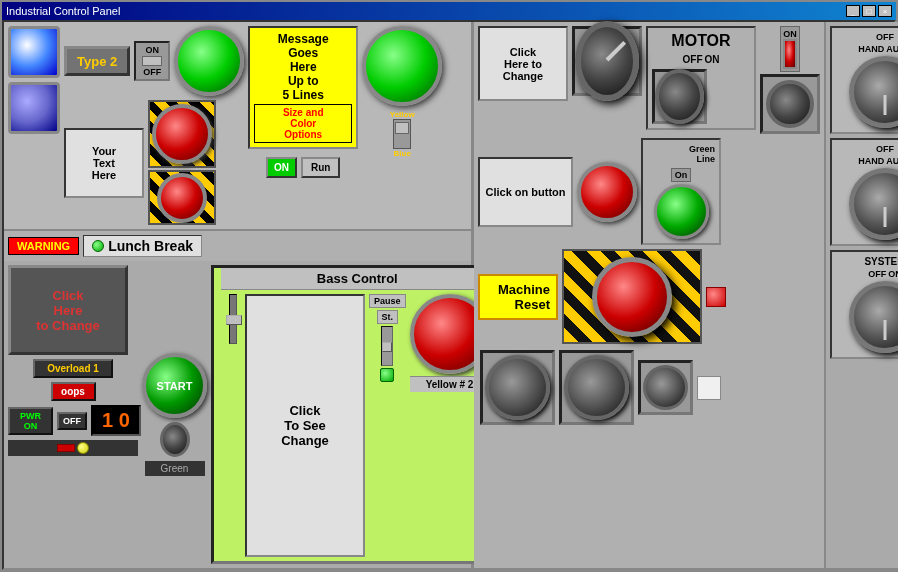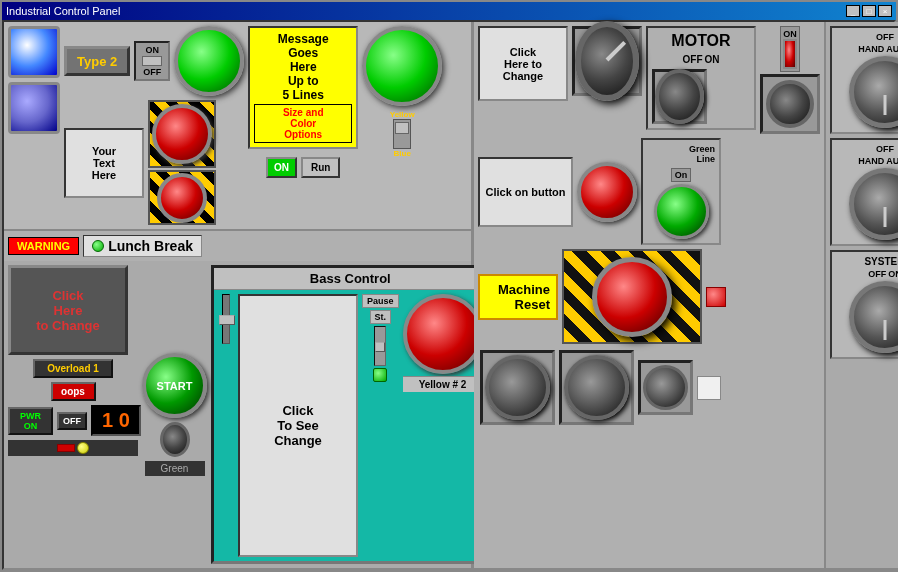--- a/index.html
+++ b/index.html
@@ -393,24 +393,25 @@
       font-weight: bold;
       border: 2px inset #555;
       padding: 2px 8px;
       min-width: 50px;
       text-align: center;
     }
 
     
     .bass-control {
       flex: 1;
-      background: #14b8a6;
+      background: #bef264;
       border: 3px inset #777;
       display: flex;
       flex-direction: column;
+      padding-left: 7px;
     }
 
     .bass-control-header {
       background: #c0c0c0;
       border-bottom: 1px solid #888;
       padding: 3px;
       font-size: 13px;
       font-weight: bold;
       text-align: center;
       color: #000;

